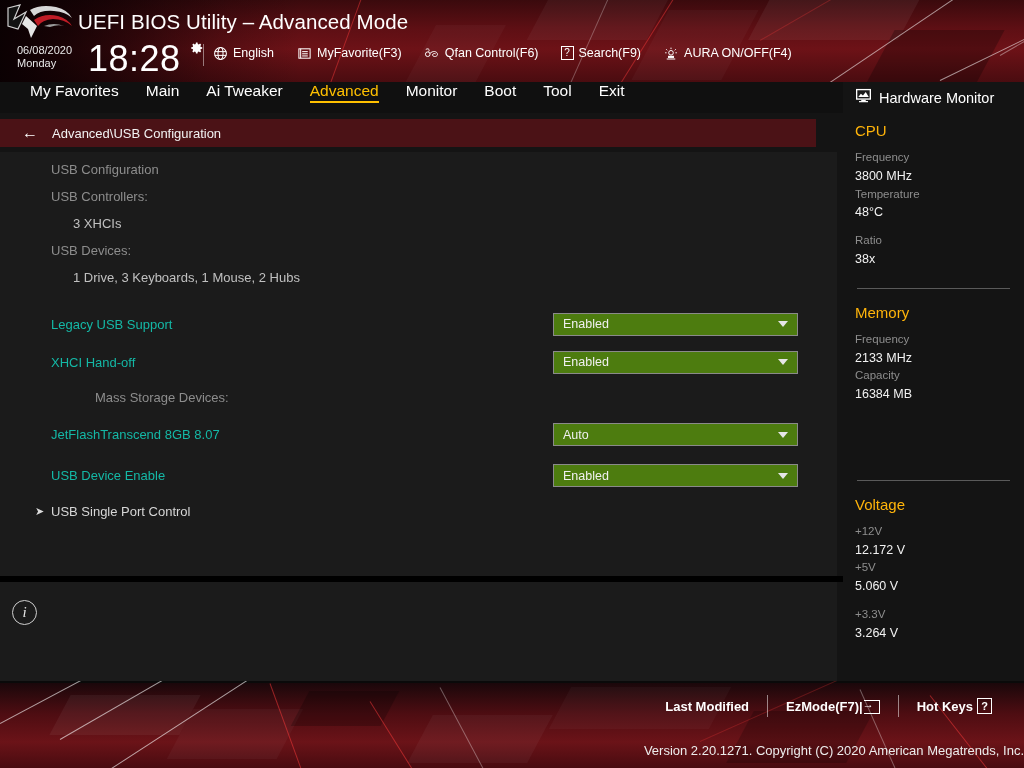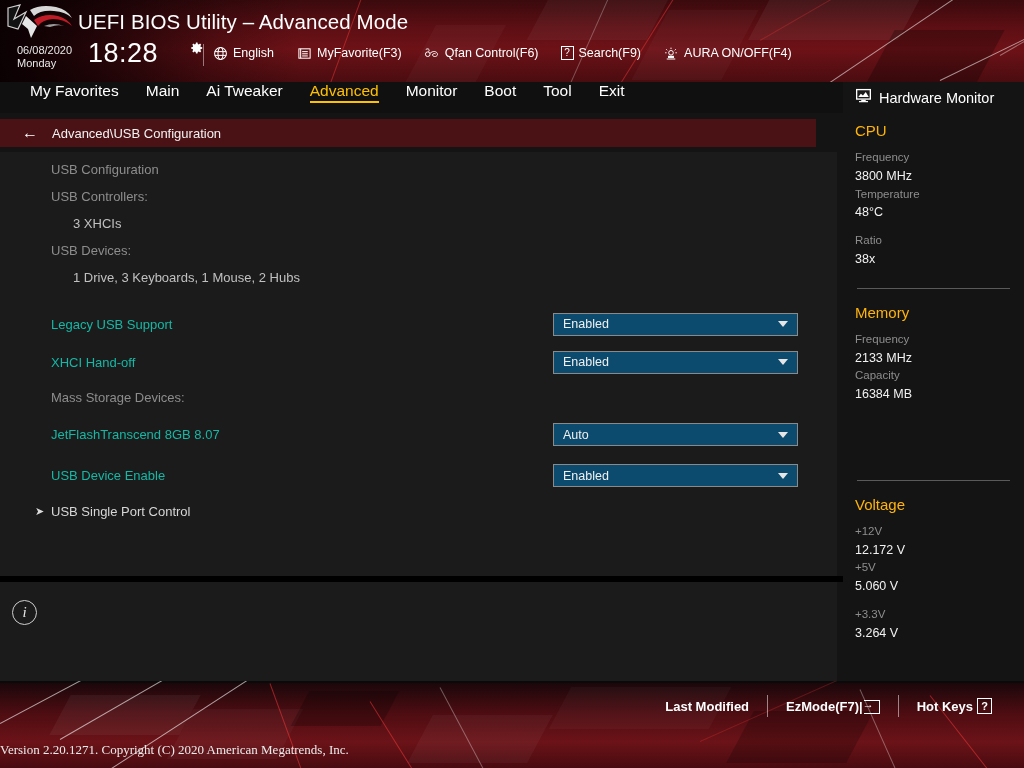--- a/index.html
+++ b/index.html
@@ -29,21 +29,21 @@
 
   .rog-logo { position: absolute; left: 4px; top: 2px; width: 72px; height: 42px; }
   .app-title {
     position: absolute; left: 78px; top: 10px;
     font-size: 20.5px; color: #ffffff; letter-spacing: .1px; white-space: nowrap;
   }
 
   .dt-block { position: absolute; left: 17px; top: 44px; width: 70px; line-height: 1.18; }
   .dt-date { font-size: 11px; color: #e8e8e8; }
   .dt-day  { font-size: 11px; color: #e8e8e8; }
-  .clock { position: absolute; left: 88px; top: 38px; font-size: 27px; color: #fff; letter-spacing: .5px; text-align: center; }
+  .clock { position: absolute; left: 88px; top: 38px; font-size: 36px; color: #fff; letter-spacing: .5px; text-align: center; }
   .clock-gear { position: absolute; left: 190px; top: 41px; width: 14px; height: 14px; color:#fff; }
 
   .hdr-sep { position: absolute; top: 44px; width: 1px; height: 22px; background: rgba(255,255,255,0.45); }
 
   .hdr-items { position: absolute; left: 212px; top: 45px; display: flex; align-items: center; gap: 22px; }
   .hdr-item { display: flex; align-items: center; gap: 5px; color: #fff; font-size: 12.5px; white-space: nowrap; cursor: pointer; }
   .hdr-item .ico { display: inline-flex; width: 16px; height: 16px; align-items: center; justify-content: center; }
   .qmark-box { width: 13px; height: 14px; border: 1px solid #fff; display:inline-flex; align-items:center; justify-content:center;
                font-size: 10px; color:#fff; line-height:1; }
 
@@ -69,21 +69,21 @@
     position: absolute; left: 0; top: 152px; width: 837px; height: 424px;
     background: #1b1b1b; padding-top: 4px;
   }
   .row { position: relative; height: 27px; display: flex; align-items: center; }
   .row .label { position: absolute; left: 51px; font-size: 13px; color: #14b8a6; white-space: nowrap; }
   .row .label.dim { color: #8d8d8d; }
   .row .label.indent { left: 73px; color: #c0c0c0; }
 
   .ctrl {
     position: absolute; left: 553px; width: 245px; height: 23px;
-    background: #0c4a6e; border: 1px solid #8a8a8a;
+    background: #4d7c0f; border: 1px solid #8a8a8a;
     display: flex; align-items: center; justify-content: space-between;
     padding: 0 7px 0 9px; cursor: pointer;
   }
   .ctrl-val { font-size: 12.5px; color: #f0f0f0; }
   .caret { width: 0; height: 0; border-left: 5px solid transparent; border-right: 5px solid transparent;
            border-top: 6px solid #e6e6e6; margin-right: 2px; }
 
   .link-row { position: relative; height: 30px; display: flex; align-items: center; }
   .link-arrow { position: absolute; left: 35px; color: #dcdcdc; font-size: 11px; }
   .link-text { position: absolute; left: 51px; font-size: 13px; color: #d6d6d6; cursor: pointer; }
@@ -122,21 +122,21 @@
   .fl.r { background: rgba(255,60,60,0.5); }
   .ft-topline { position:absolute; left:0; top:0; width:1024px; height:2px; background:#0a0a0a; }
 
   .ft-items { position:absolute; right: 14px; top: 14px; display:flex; align-items:center; gap: 0; font-weight: bold; }
   .ft-item { color:#fff; font-size:13px; display:flex; align-items:center; gap:4px; white-space:nowrap; cursor:pointer; padding: 0 18px; }
   .ft-div { width:1px; height:22px; background: rgba(255,255,255,0.5); }
   .ezbox { display:inline-flex; align-items:flex-end; gap:1px; }
   .ez-icon { width: 16px; height: 14px; border: 1px solid #fff; border-left: none; position: relative; display:inline-block; }
   .ez-icon::before { content:"→"; position:absolute; left:-1px; top:-3px; font-size: 11px; color:#fff; }
   .ft-qbox { width:15px; height:16px; border:1px solid #fff; display:inline-flex; align-items:center; justify-content:center; font-size:11px; }
-  .copyright { position:absolute; left:0; right:0; bottom: 10px; text-align:left; color:#ececec; font-size:13px;font-family:Liberation Serif, serif; }
+  .copyright { position:absolute; left:0; right:0; bottom: 10px; text-align:right; color:#ececec; font-size:13px; }
 </style>
 </head>
 <body>
 
 <div id="app">
 
   <div class="header">
     <div class="hdr-shapes">
       <div class="hx" style="left:540px;top:-10px;width:120px;height:50px;"></div>
       <div class="hx" style="left:650px;top:10px;width:90px;height:70px;background:rgba(255,255,255,0.03);"></div>
@@ -287,21 +287,21 @@
     </div>
 
     <div class="row" style="height:36px;">
       <span class="label">XHCI Hand-off</span>
       <div class="ctrl">
         <span class="ctrl-val">Enabled</span>
         <span class="caret"></span>
       </div>
     </div>
 
-    <div class="row" style="height:34px;">
+    <div class="row" style="height:34px;margin-left:44px;">
       <span class="label dim">Mass Storage Devices:</span>
     </div>
 
     <div class="row" style="height:41px;">
       <span class="label">JetFlashTranscend 8GB 8.07</span>
       <div class="ctrl">
         <span class="ctrl-val">Auto</span>
         <span class="caret"></span>
       </div>
     </div>

